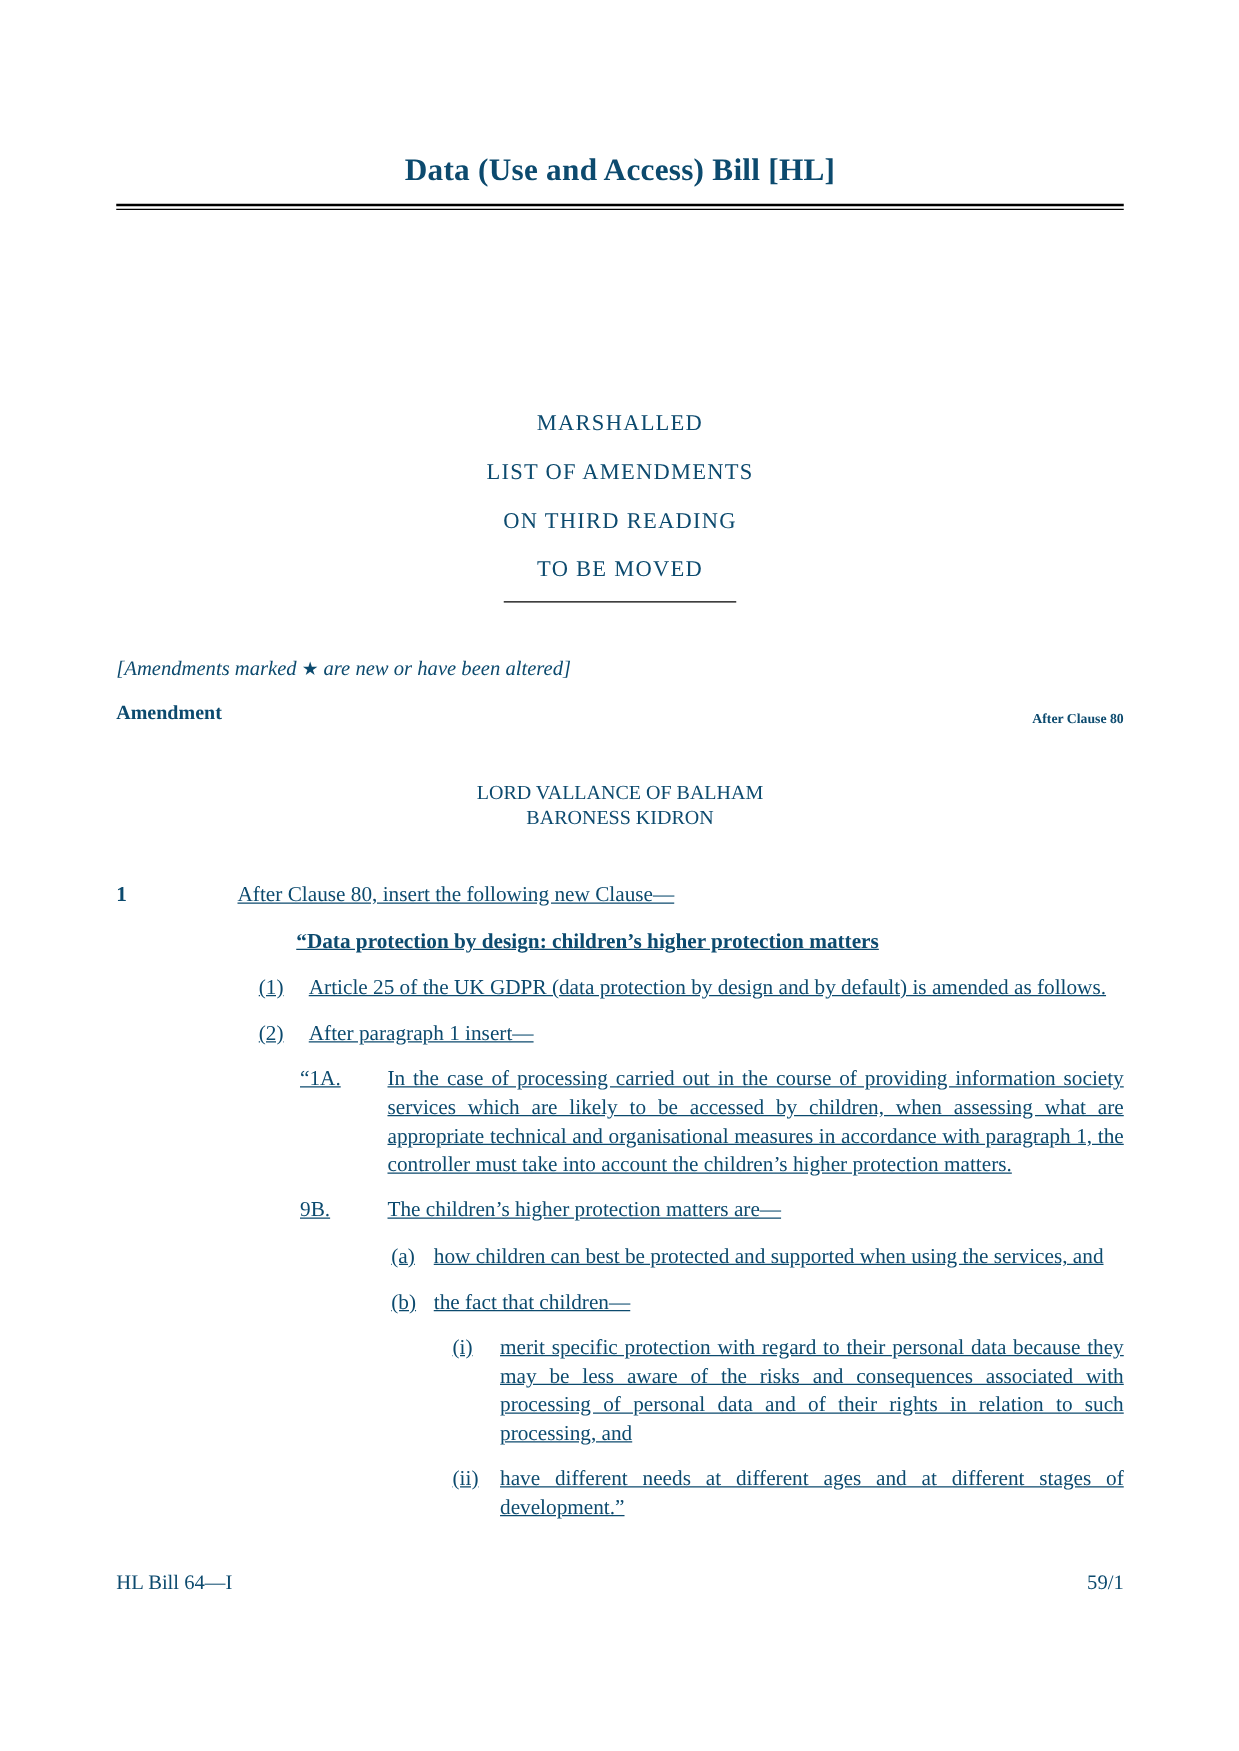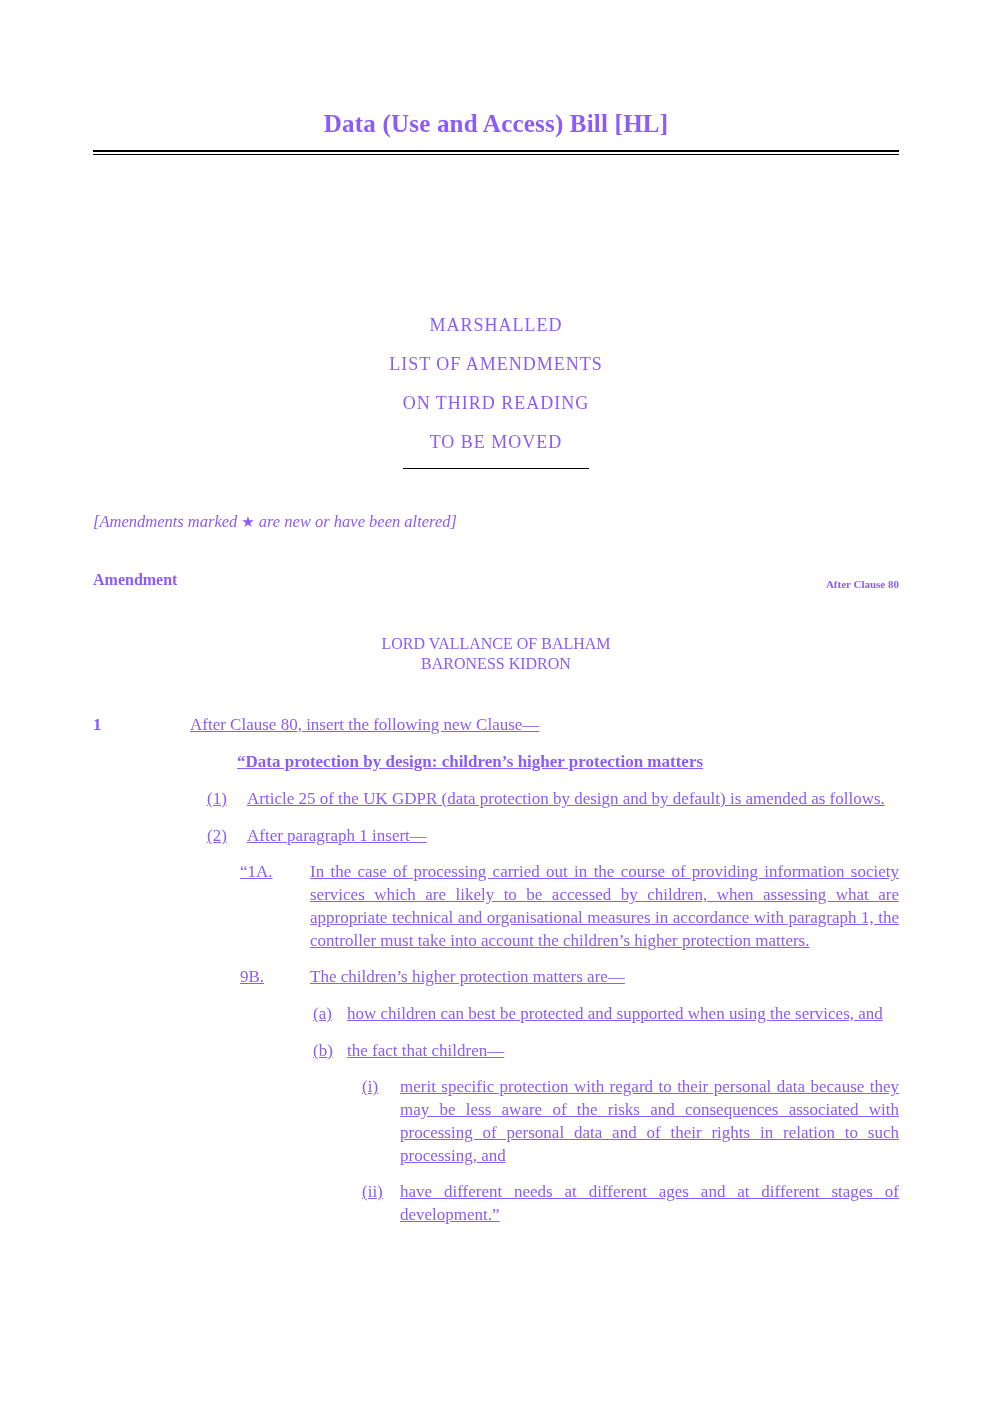--- a/index.html
+++ b/index.html
@@ -6,25 +6,25 @@
     margin: 0;
     padding: 0;
     background: #ffffff;
   }
   .page {
     position: relative;
     width: 991px;
     height: 1401px;
     box-sizing: border-box;
     background: #ffffff;
-    color: #8b5cf6;
+    color: #0c4a6e;
     font-family: "Liberation Serif", "DejaVu Serif", serif;
     font-size: 17px;
     line-height: 23px;
-    padding: 3px 92px 0 93px;
+    padding: 16px 92px 0 93px;
     overflow: hidden;
   }
 
   
   .doc-title {
     margin: 0;
     padding-top: 104px;
     text-align: center;
     font-size: 25px;
     line-height: 34px;
@@ -59,21 +59,21 @@
   }
   .notice .star {
     font-style: normal;
     font-size: 15px;
     padding: 0 4px;
   }
 
   
   .list-header {
     position: relative;
-    margin-top: 37px;
+    margin-top: 14px;
     height: 42px;
   }
   .col-label {
     font-weight: bold;
     font-size: 16px;
     line-height: 19px;
   }
   .col-label span { display: block; }
   .place-heading {
     position: absolute;
@@ -213,14 +213,18 @@
       </div>
 
       <div class="row rom-row">
         <div class="num">(ii)</div>
         <div class="txt">have different needs at different ages and at different stages of development.”</div>
       </div>
 
     </div>
   </div>
 
+  <div class="footer">
+    <span>HL Bill 64—I</span>
+    <span>59/1</span>
+  </div>
 
 </div>
 
 </body></html>

